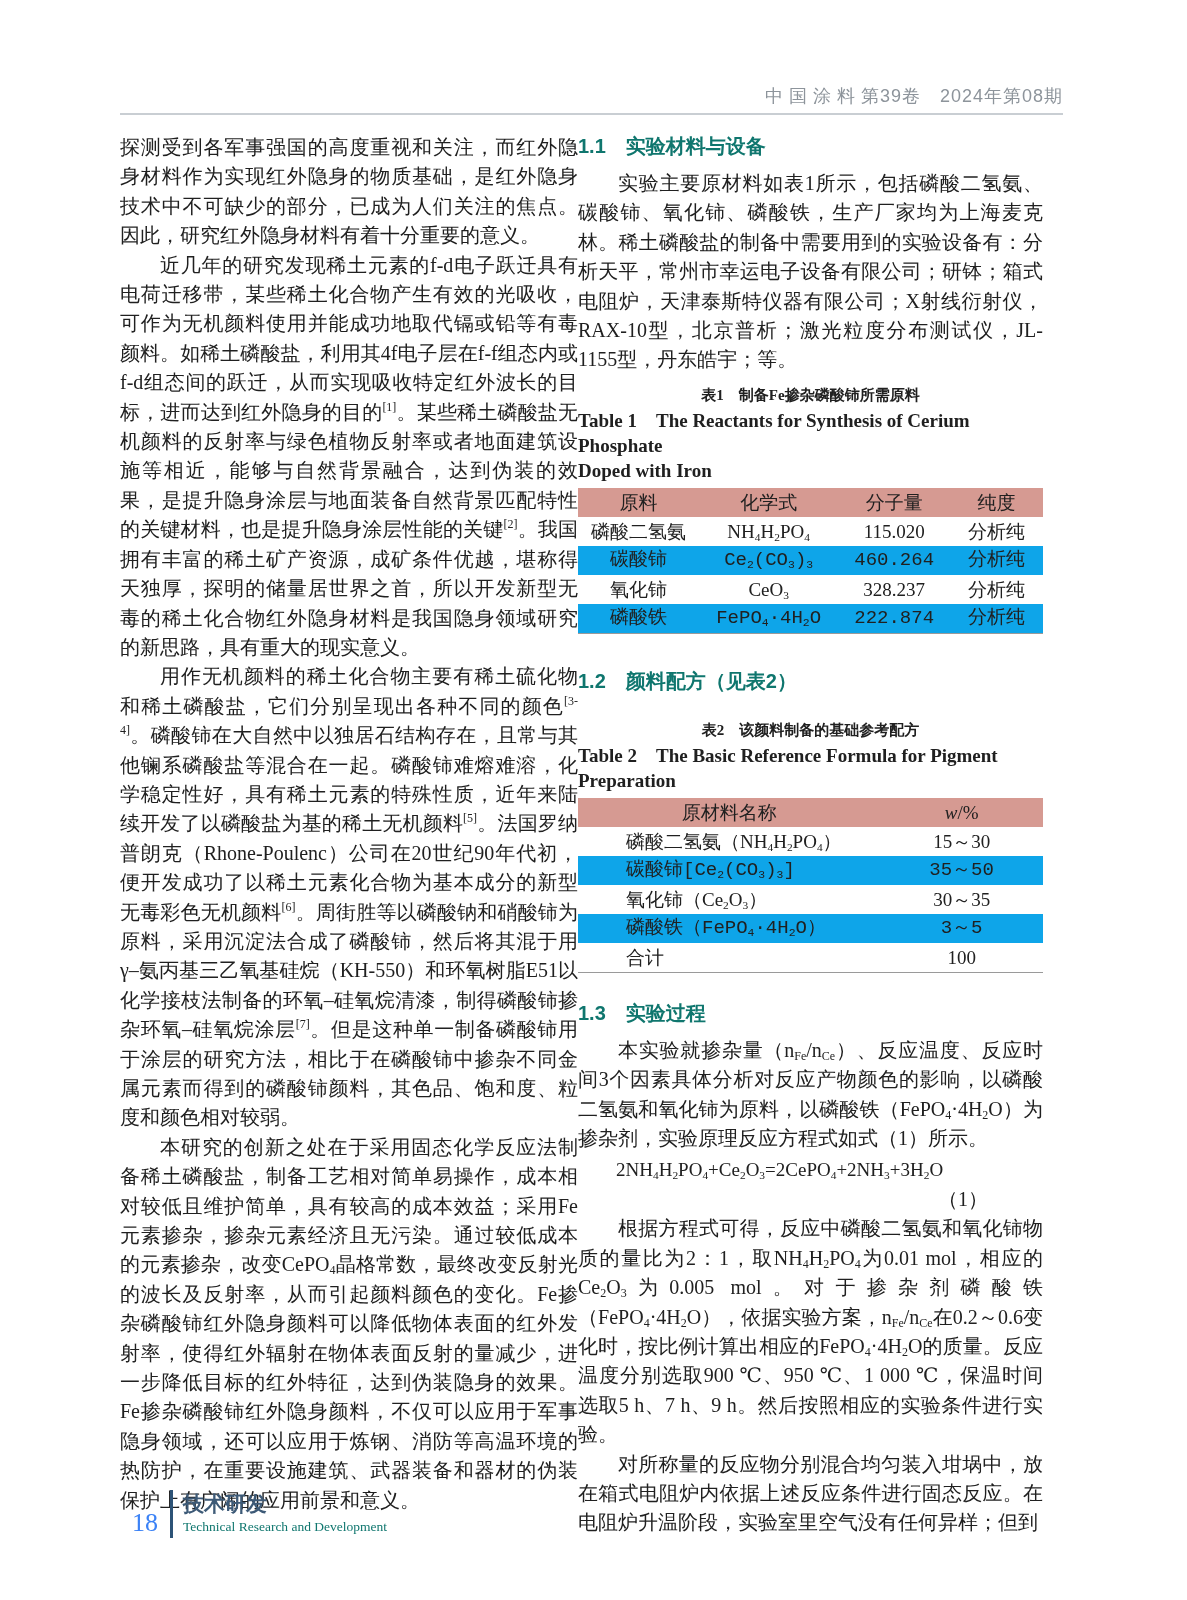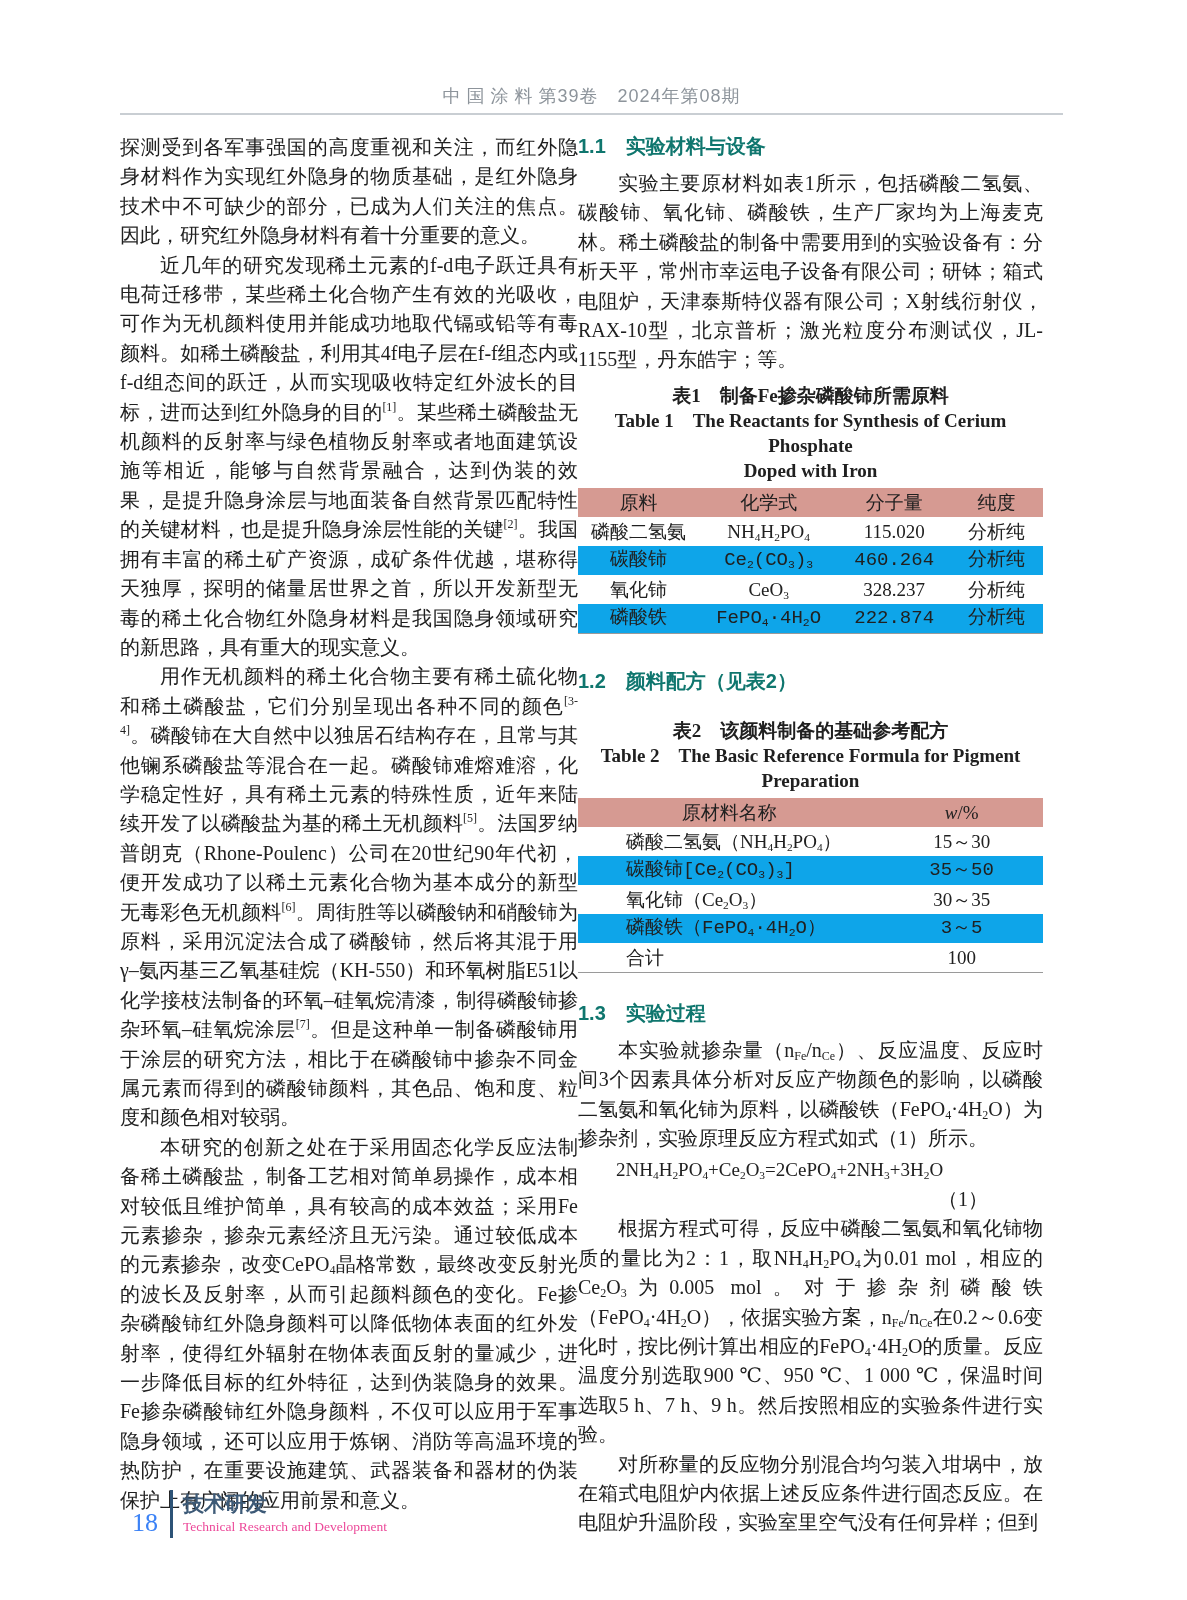--- a/index.html
+++ b/index.html
@@ -13,21 +13,21 @@
   }
   .page{
     position:relative;
     width:100%;height:100%;
     box-sizing:border-box;
     padding:0 124px 0 120px;
   }
   
   .page-header{
     padding-top:84px;
-    display:flex;justify-content:center;align-items:flex-end;
+    display:flex;justify-content:flex-end;align-items:flex-end;
     font-family:"Liberation Sans","DejaVu Sans",sans-serif;
     font-size:18px;color:#8d949b;
   }
   .journal-name{letter-spacing:6px;}
   .volume-issue{letter-spacing:1px;}
   .header-rule{
     margin-top:5px;
     border-bottom:2px solid #c9ced3;
     height:0;
   }
@@ -64,26 +64,25 @@
     font-size:20px;font-weight:bold;color:#0f766e;
     line-height:26px;
   }
   .h2-sec .sec-num{margin-right:20px;}
   .h2-after-table{margin-top:34px;}
   .h2-1-3{margin-top:27px;}
   
   .tbl-caption-cn{
     margin-top:8px;
     text-align:center;
-    font-size:19px;font-weight:bold;
+    font-size:15px;font-weight:bold;
     line-height:25px;
   }
   .tbl-caption-cn.space-top{margin-top:24px;}
   .tbl-caption-en{
-    text-align:center;
     font-size:19px;font-weight:bold;
     line-height:25px;
   }
   .tbl-caption-en:last-of-type{margin-bottom:6px;}
   
   table.data-table{
     width:100%;
     border-collapse:collapse;
     font-size:19px;
     margin-top:5px;
@@ -131,21 +130,21 @@
   .footer-bar{
     width:3px;height:48px;background:#2d5377;
     margin-right:10px;
   }
   .footer-text .footer-cn{
     font-family:"Liberation Sans","DejaVu Sans",sans-serif;
     font-size:21px;font-weight:bold;color:#3d5a77;
     line-height:26px;
   }
   .footer-text .footer-en{
-    font-size:13.5px;color:#ec4899;
+    font-size:13.5px;color:#0f766e;
     line-height:20px;
   }
 </style>
 </head>
 <body>
 
 <div class="page">
 
   <div class="page-header">
     <span class="journal-name">中国涂料</span>

